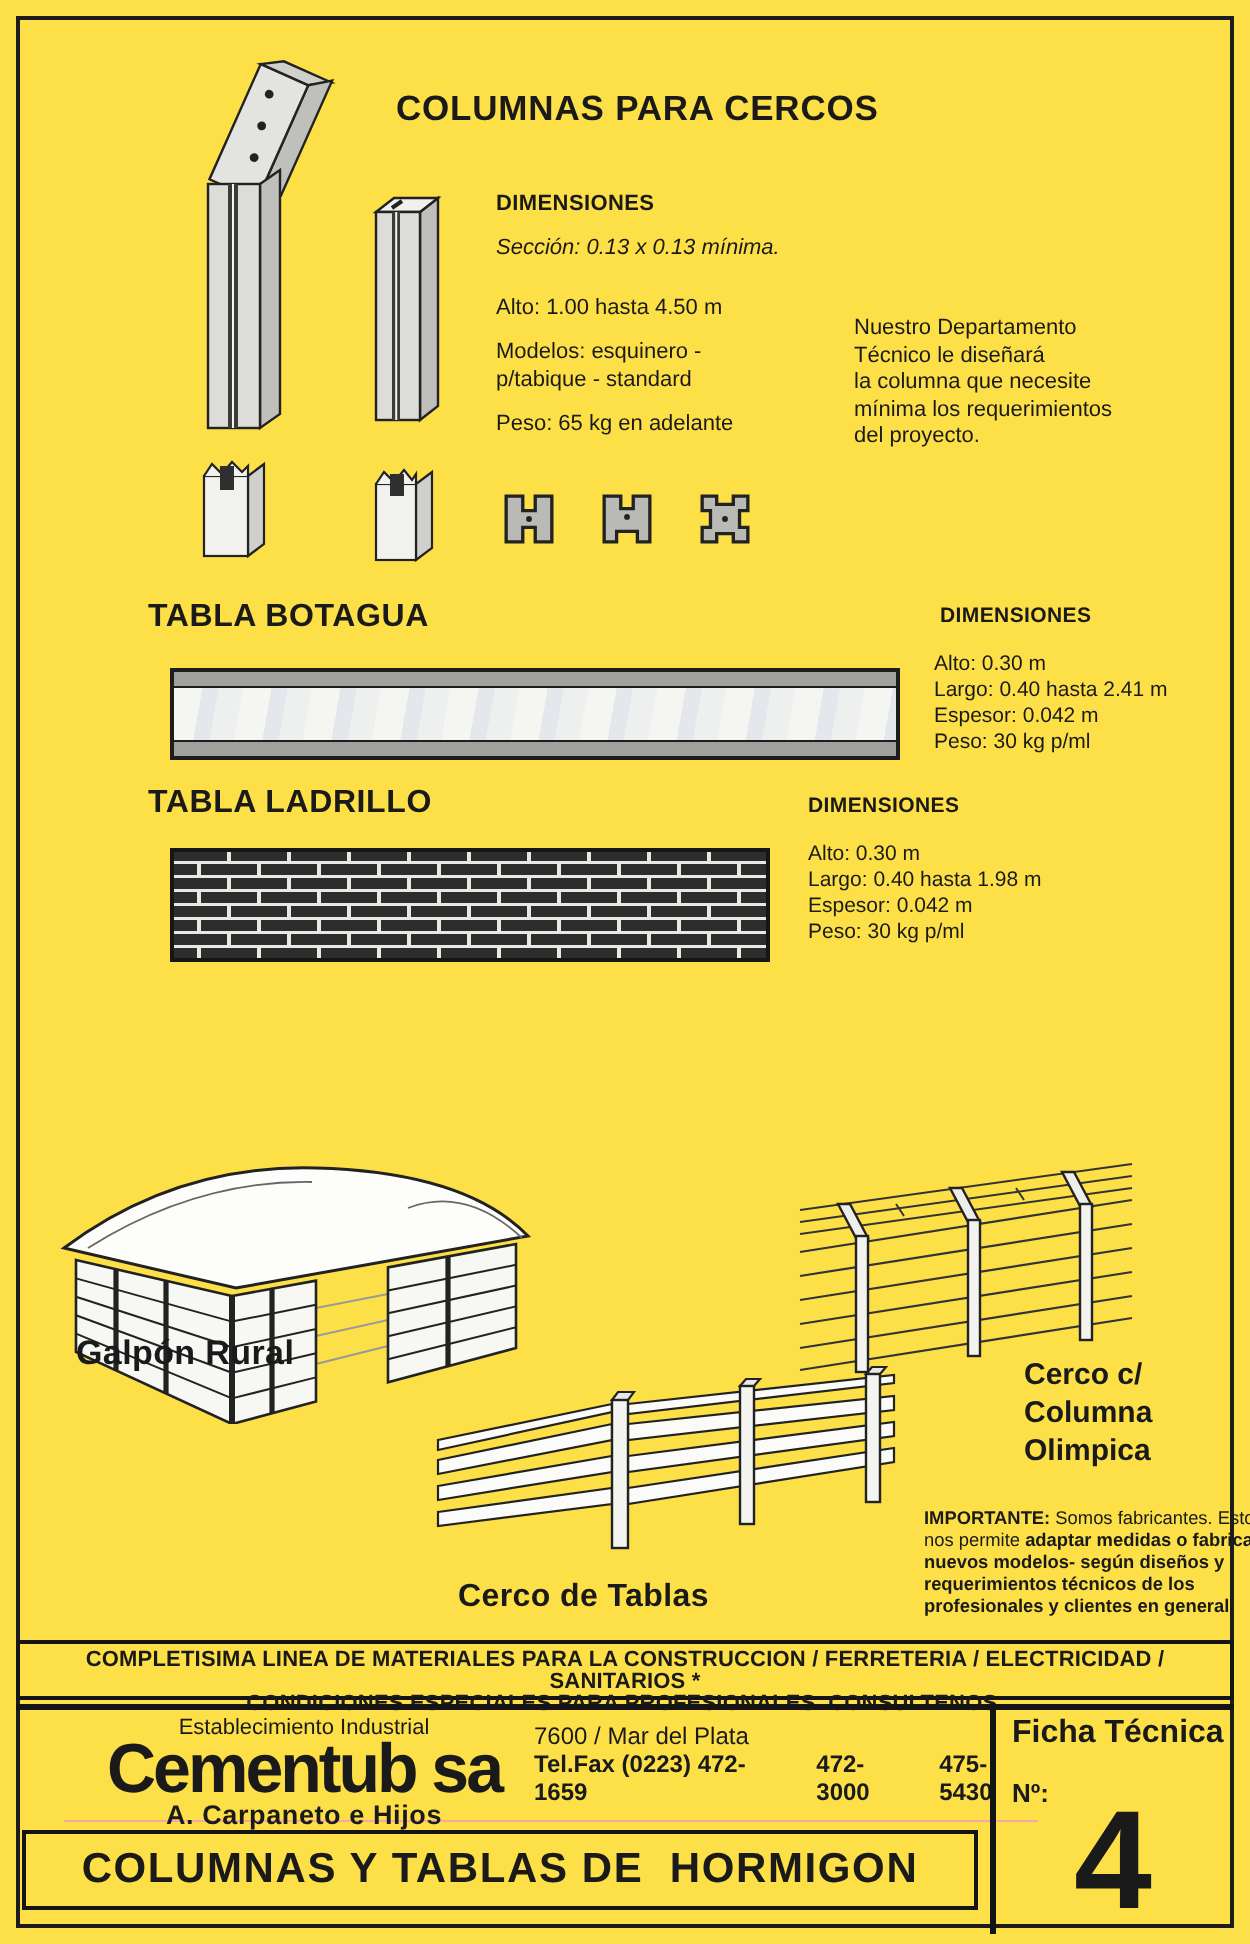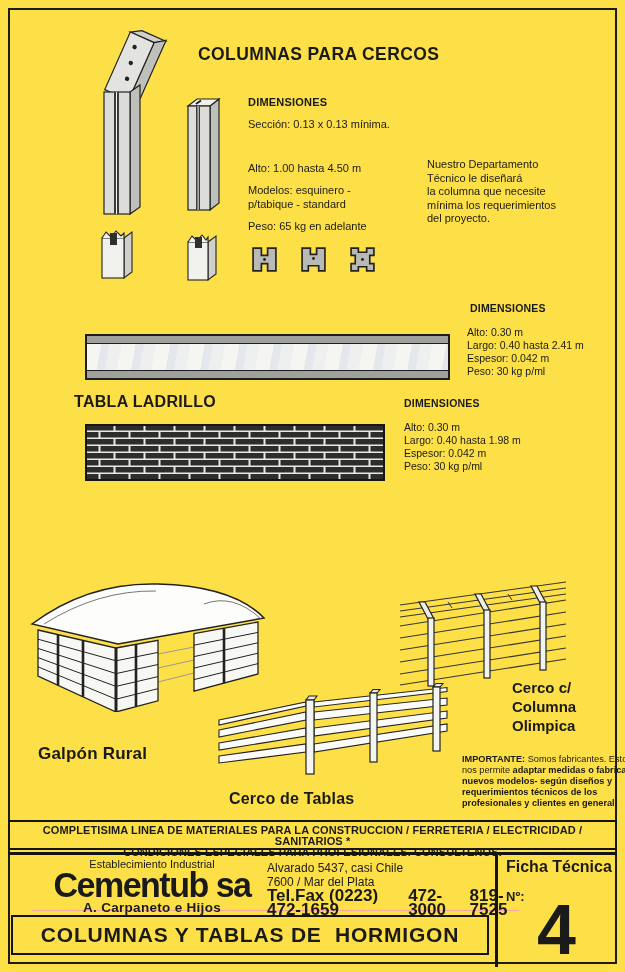--- a/index.html
+++ b/index.html
@@ -36,21 +36,21 @@
   .banner div{font-size:11px;font-weight:bold;line-height:11px;letter-spacing:.1px;}
 
   
   .footer{left:8px;top:852px;width:609px;height:112px;border-top:3px solid #141414;box-sizing:border-box;}
   .f-left{position:absolute;left:0;top:0;width:487px;height:55px;border-bottom:1px solid #fca5a5;margin-left:24px;}
   .f-right{position:absolute;left:487px;top:0;width:122px;height:112px;border-left:3px solid #141414;box-sizing:border-box;padding:3px 0 0 8px;}
   .logo-pre{font-size:11px;text-align:center;margin-top:3px;}
   .logo-name{font-size:34px;font-weight:bold;letter-spacing:-1.5px;line-height:30px;text-align:center;transform:scaleY(1.02);}
   .logo-sub{font-size:13.5px;font-weight:bold;text-align:center;letter-spacing:.3px;}
   .addr{position:absolute;left:235px;top:6px;font-size:12px;line-height:14px;}
-  .phone{font-weight:bold;display:flex;gap:12px;font-size:17px;}
+  .phone{font-weight:bold;display:flex;gap:12px;font-size:12px;}
   .ficha-title{font-size:16px;font-weight:bold;}
   .ficha-no{font-size:13px;font-weight:bold;margin-top:13px;}
   .ficha-num{font-size:70px;font-weight:bold;text-align:center;line-height:64px;margin:-6px 10px 0 0;}
   .doc-title-box{position:absolute;left:3px;top:60px;width:478px;height:40px;border:2.5px solid #141414;
     box-sizing:border-box;display:flex;align-items:center;justify-content:center;}
   .doc-title-box span{font-size:21px;font-weight:bold;letter-spacing:.8px;white-space:pre;}
 
   svg{display:block;}
 </style>
 </head>
@@ -90,21 +90,21 @@
     <rect x="22" y="205" width="7" height="12" fill="#2f2f2f"></rect>
 
     <polygon points="120,214 128,208 128,246 120,252" fill="#cfcfcc" stroke="#222" stroke-width="1.1"></polygon>
     <rect x="100" y="214" width="20" height="38" fill="#f1f1ee" stroke="#222" stroke-width="1.1"></rect>
     <polyline points="100,214 104,208 109,213 114,207 118,212 120,209 120,214" fill="#f1f1ee" stroke="#222" stroke-width="1.1"></polyline>
     <rect x="107" y="209" width="7" height="11" fill="#2f2f2f"></rect>
   </svg>
 
   <div class="abs h-dim" style="left:248px;top:96px;">DIMENSIONES</div>
   <div class="abs txt" style="left:248px;top:118px;width:175px;">
-    <div style="margin-bottom:30px;">Sección: 0.13 x 0.13 mínima.</div>
+    <div style="margin-bottom:16px;font-style:italic;">Sección: 0.13 x 0.13 mínima.</div>
     <div style="margin-bottom:9px;">Alto: 1.00 hasta 4.50 m</div>
     <div>Modelos: esquinero -</div>
     <div style="margin-bottom:9px;">p/tabique - standard</div>
     <div>Peso: 65 kg en adelante</div>
   </div>
 
   <div class="abs txt" style="left:427px;top:158px;">
     <div>Nuestro Departamento</div>
     <div>Técnico le diseñará</div>
     <div>la columna que necesite</div>
@@ -120,20 +120,21 @@
     <svg width="27" height="27" viewBox="0 0 26 26">
       <path d="M2,2 H10 V8 H16 V2 H24 V24 H18 V19 H8 V24 H2 Z" fill="#b9b9b6" stroke="#222" stroke-width="1.6"></path>
       <circle cx="13" cy="12" r="1.4" fill="#222"></circle>
     </svg>
     <svg width="27" height="27" viewBox="0 0 26 26">
       <path d="M2,2 H9 V6 H17 V2 H24 V9 H20 V17 H24 V24 H17 V20 H9 V24 H2 V17 H6 V9 H2 Z" fill="#b9b9b6" stroke="#222" stroke-width="1.6"></path>
       <circle cx="13" cy="13" r="1.4" fill="#222"></circle>
     </svg>
   </div>
 
+  <div class="abs h-sec" style="left:74px;top:300px;">TABLA BOTAGUA</div>
   <div class="abs plank">
     <div class="band top"></div>
     <div class="body"></div>
     <div class="band bot"></div>
   </div>
   <div class="abs h-dim-sm" style="left:470px;top:302px;">DIMENSIONES</div>
   <div class="abs txt-sm" style="left:467px;top:326px;">
     <div>Alto: 0.30 m</div>
     <div>Largo: 0.40 hasta 2.41 m</div>
     <div>Espesor: 0.042 m</div>
@@ -187,21 +188,21 @@
     <line x1="166" y1="90.1" x2="230" y2="75.2" stroke="#222" stroke-width="1"></line>
     <line x1="166" y1="101.6" x2="230" y2="85.6" stroke="#222" stroke-width="1"></line>
     <line x1="196" y1="50.2" x2="196" y2="105.1" stroke="#222" stroke-width="2.6"></line>
 
     <line x1="88" y1="70" x2="88" y2="134" stroke="#222" stroke-width="3"></line>
 
     <path d="M4,46 Q60,4 130,6 Q205,8 236,40 L90,66 Z" fill="#fdfdfb" stroke="#222" stroke-width="1.5"></path>
     <path d="M16,46 Q70,12 128,13" fill="none" stroke="#666" stroke-width=".9"></path>
     <path d="M233,41 Q205,15 176,26" fill="none" stroke="#666" stroke-width=".9"></path>
   </svg>
-  <div class="abs lbl" style="left:38px;top:744px;font-size:17px;">Galpón Rural</div>
+  <div class="abs lbl" style="left:38px;top:667px;font-size:17px;">Galpón Rural</div>
 
   <svg class="abs" style="left:214px;top:672px;" width="235" height="118" viewBox="0 0 235 118">
 
     <polygon points="5,48 92,30 92,34 5,53" fill="#fbfbf9" stroke="#222" stroke-width="1.1"></polygon>
     <polygon points="5,58 92,40 92,48 5,65" fill="#fbfbf9" stroke="#222" stroke-width="1.1"></polygon>
     <polygon points="5,71 92,56 92,64 5,78" fill="#fbfbf9" stroke="#222" stroke-width="1.1"></polygon>
     <polygon points="5,84 92,72 92,80 5,91" fill="#fbfbf9" stroke="#222" stroke-width="1.1"></polygon>
 
     <polygon points="100,30 233,15.5 233,19.5 100,35" fill="#fbfbf9" stroke="#222" stroke-width="1.1"></polygon>
     <polygon points="100,40 233,26 233,33 100,48" fill="#fbfbf9" stroke="#222" stroke-width="1.1"></polygon>
@@ -253,26 +254,25 @@
   </div>
 
   <div class="abs footer">
     <div class="f-left">
       <div class="abs" style="left:14px;top:0;width:212px;">
         <div class="logo-pre">Establecimiento Industrial</div>
         <div class="logo-name">Cementub sa</div>
         <div class="logo-sub">A. Carpaneto e Hijos</div>
       </div>
       <div class="addr">
-        <div>Alvarado 5437, casi Chile</div>
         <div>7600 / Mar del Plata</div>
         <div class="phone">
           <span>Tel.Fax (0223) 472-1659</span>
           <span>472-3000</span>
-          <span>819-7525</span>
+          <span>475-5430</span>
         </div>
       </div>
     </div>
 
     <div class="doc-title-box">
       <span>COLUMNAS Y TABLAS DE  HORMIGON</span>
     </div>
 
     <div class="f-right">
       <div class="ficha-title">Ficha Técnica</div>

